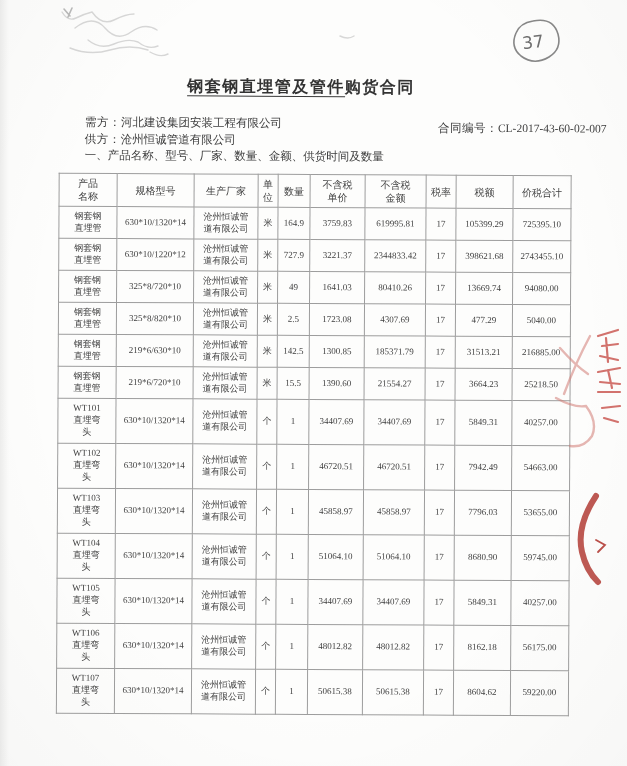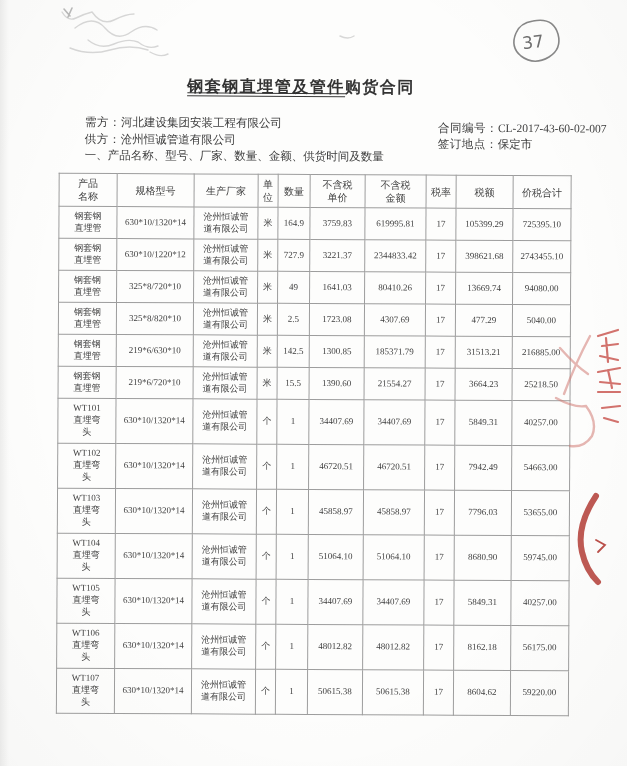--- a/index.html
+++ b/index.html
@@ -13,21 +13,21 @@
     background:
       linear-gradient(90deg, rgba(0,0,0,.06), rgba(0,0,0,0) 9px),
       radial-gradient(ellipse at 50% 45%, rgba(0,0,0,0) 60%, rgba(0,0,0,.025) 100%);
   }
   .tilt { position:absolute; inset:0; transform:rotate(0.3deg); transform-origin:50% 40%; }
 
   .doc-title{
     position:absolute; top:77px; left:30px; width:540px; text-align:center;
     font-size:16px; font-weight:bold; letter-spacing:1.5px; color:#333;
   }
-  .doc-title .u{ border-bottom:1.5px solid #3a3a3a; padding-bottom:1px;text-decoration:underline; }
+  .doc-title .u{ border-bottom:1.5px solid #3a3a3a; padding-bottom:1px; }
 
   .meta{ position:absolute; top:113px; left:84px; width:510px; font-size:11.5px; }
   .meta-left{ position:absolute; left:0; top:2px; line-height:16.5px; white-space:nowrap; }
   .meta-right{ position:absolute; left:305px; top:6px; line-height:16px; white-space:nowrap;margin-left:48px; }
   .meta-right .sign-date{ margin-top:11px; }
   .lbl{ letter-spacing:0.5px; }
 
   .table-wrap{ position:absolute; top:174px; left:58px; }
   table{ border-collapse:collapse; table-layout:fixed; width:512px; font-size:9px; }
   th,td{
@@ -69,21 +69,20 @@
     <div class="doc-title"><span class="u">钢套钢直埋管及管件</span><span>购货合同</span></div>
 
     <div class="meta">
       <div class="meta-left">
         <div><span class="lbl">需方：</span><span>河北建设集团安装工程有限公司</span></div>
         <div><span class="lbl">供方：</span><span>沧州恒诚管道有限公司</span></div>
         <div>一、产品名称、型号、厂家、数量、金额、供货时间及数量</div>
       </div>
       <div class="meta-right">
         <div><span class="lbl">合同编号：</span><span>CL-2017-43-60-02-007</span></div>
-        <div><span class="lbl">签订地点：</span><span>保定市</span></div>
       </div>
     </div>
 
     <div class="table-wrap">
       <table>
         <colgroup>
           <col style="width:58px">
             <col style="width:77px">
             <col style="width:64px">
           <col style="width:20px">

